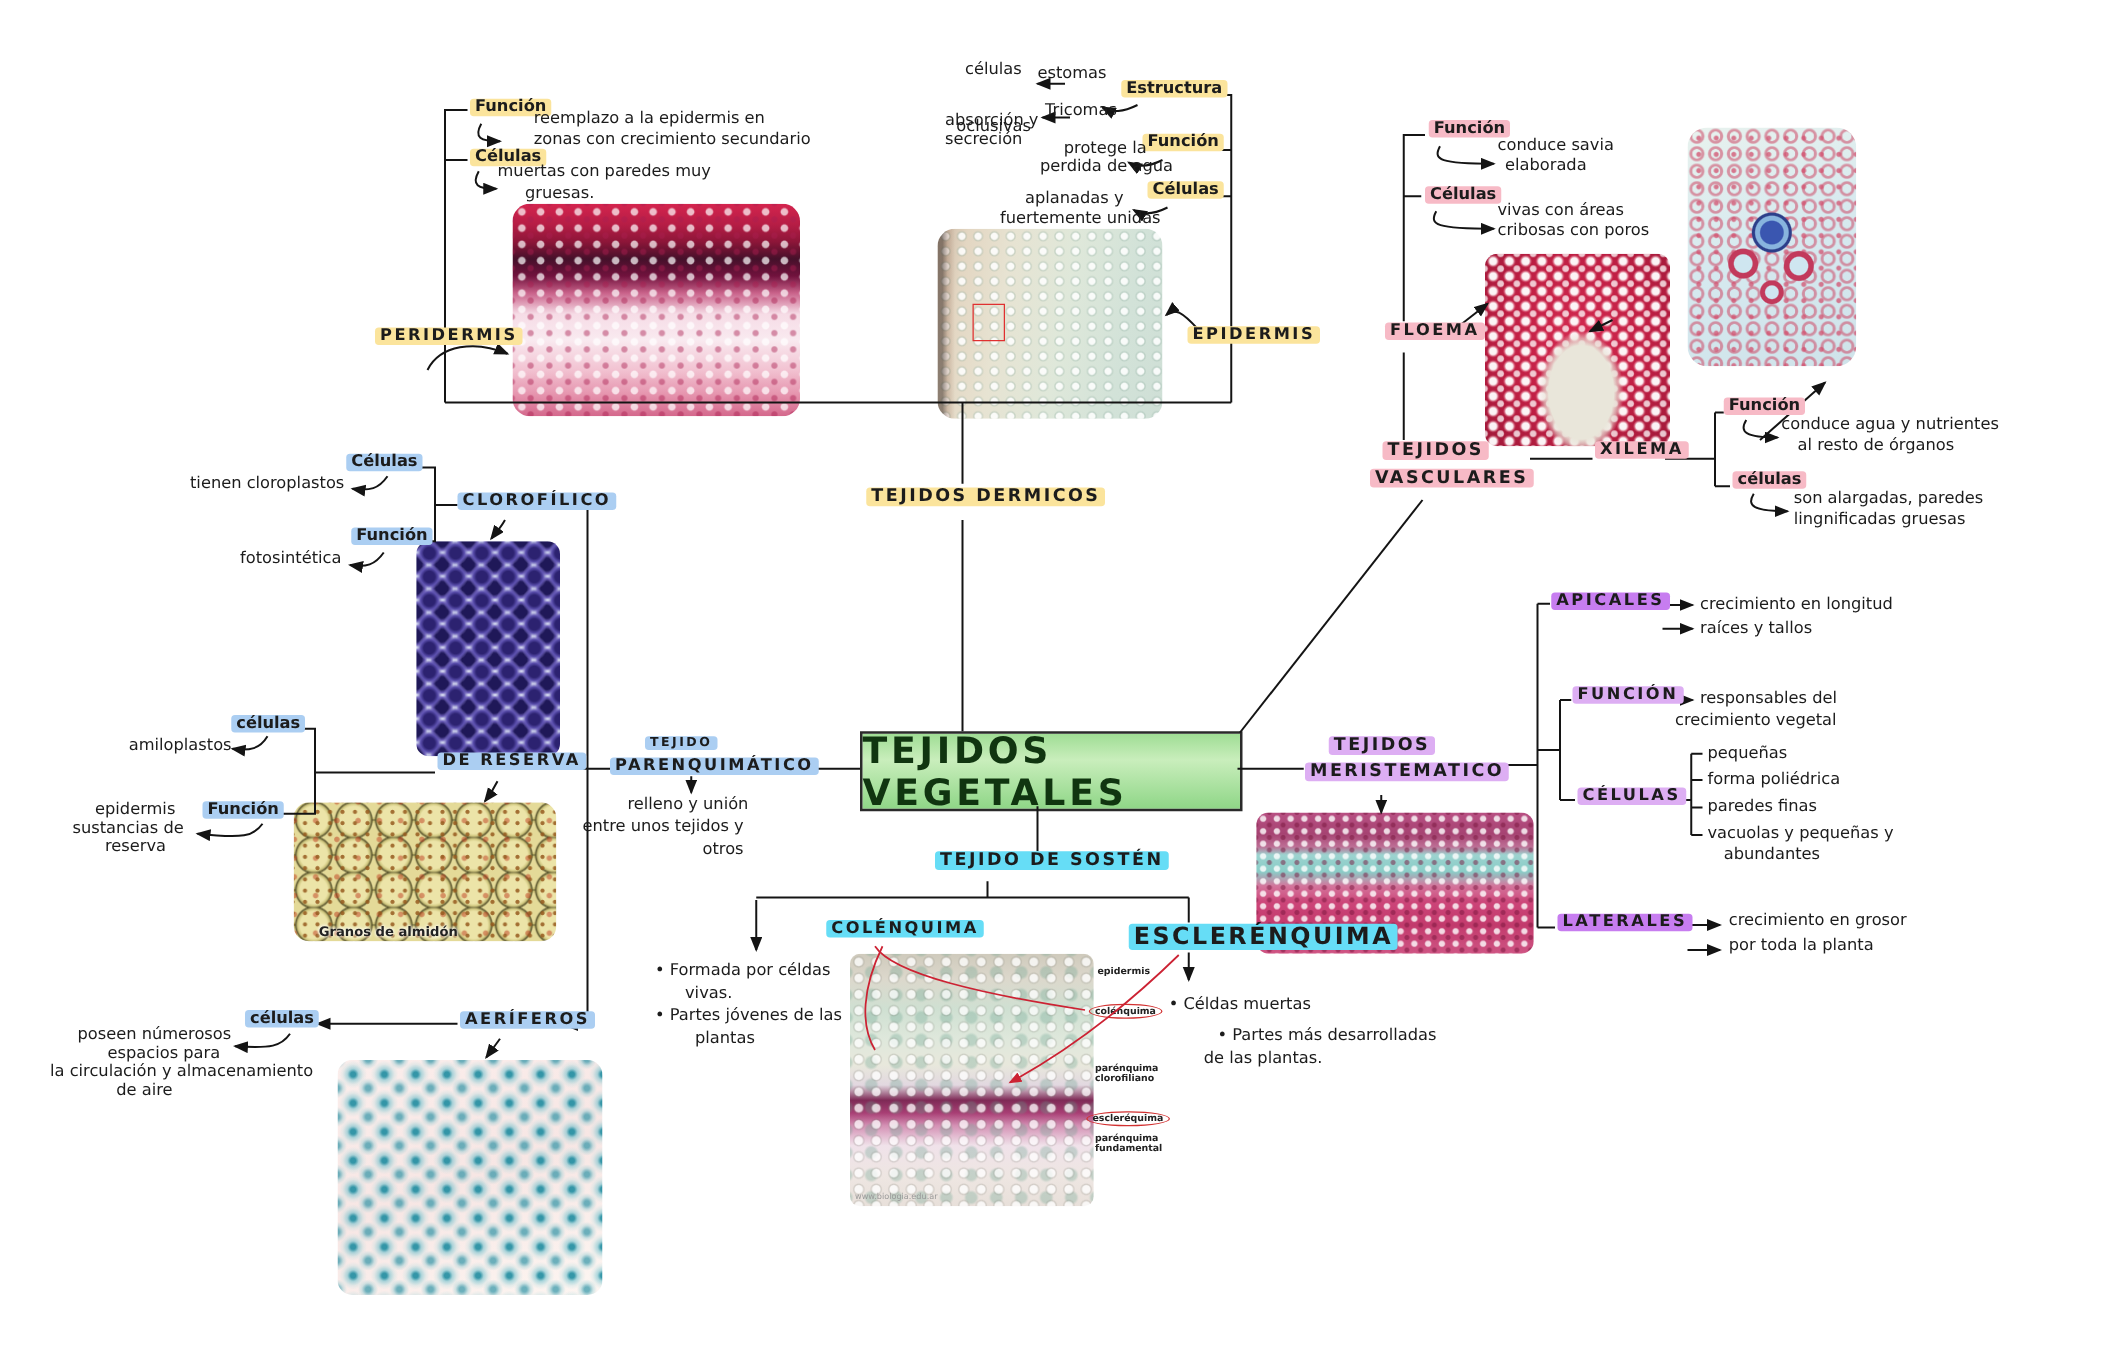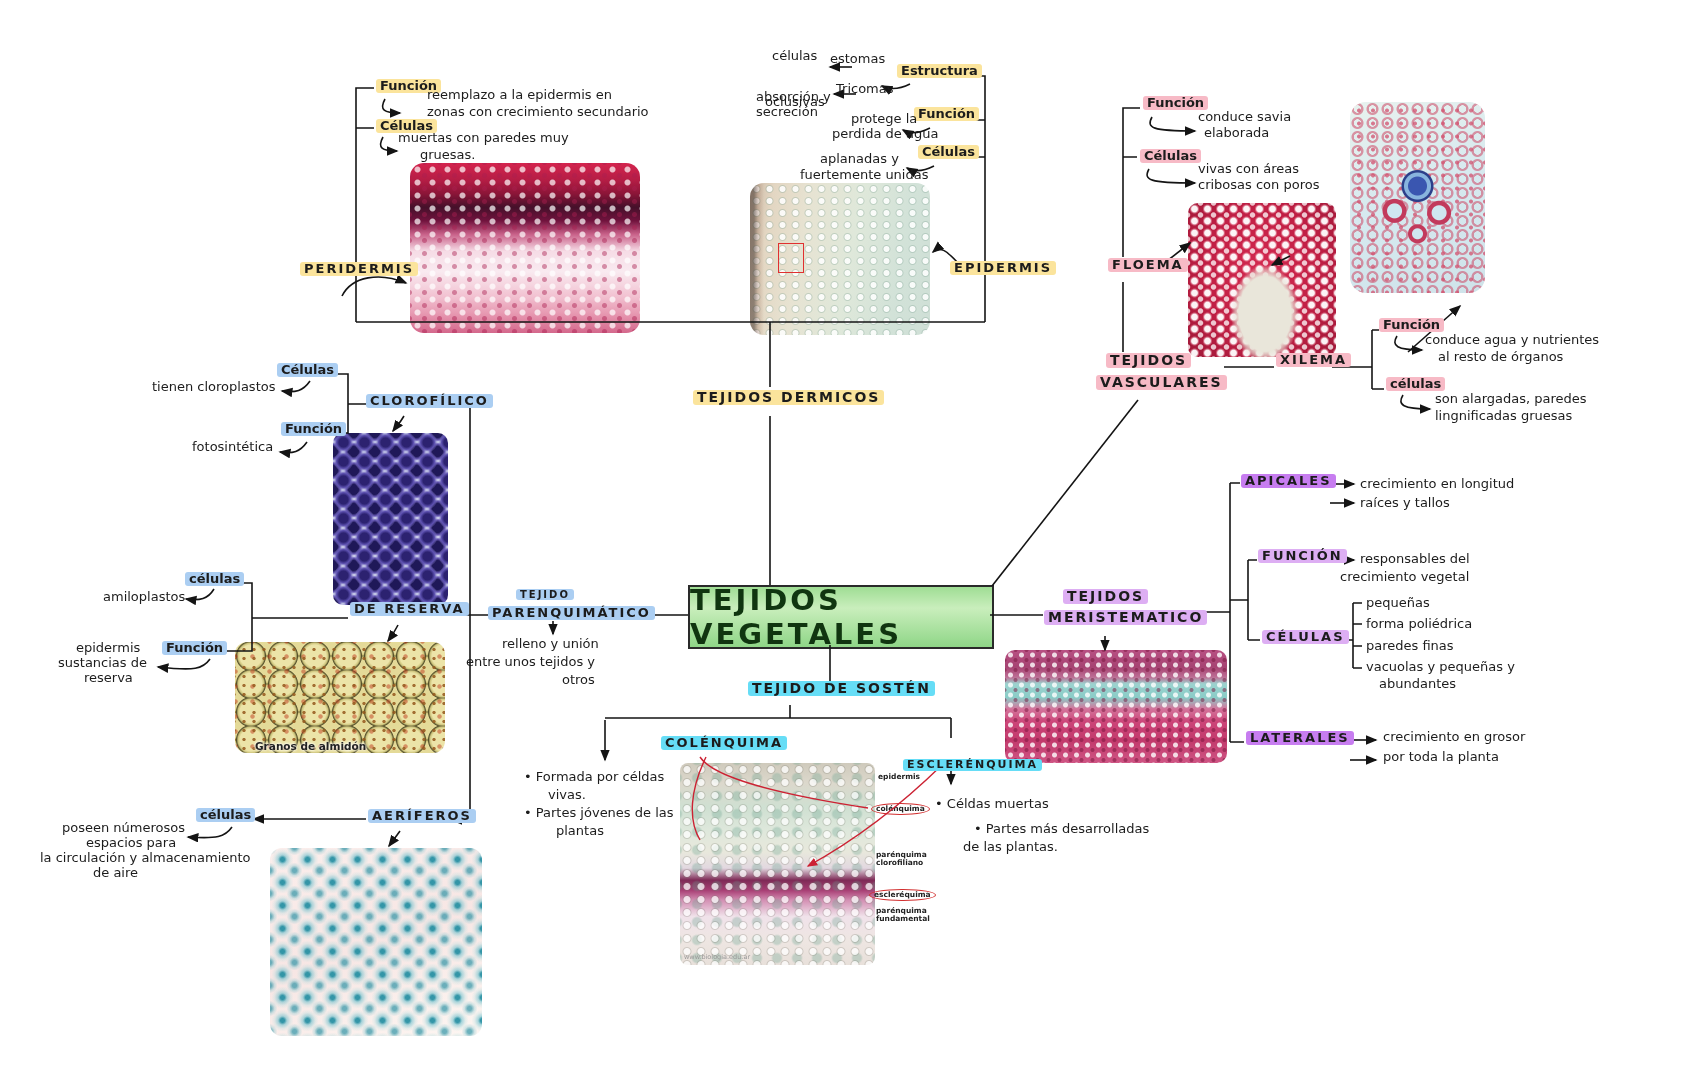--- a/index.html
+++ b/index.html
@@ -255,21 +255,21 @@
 
 <span class="note hl hl-blue keylbl" style="left:196px;top:808px;">células</span>
 <span class="note hl hl-blue branch" style="left:368px;top:809px;font-size:13px;text-align:right;">AERÍFEROS</span>
 <span class="note" style="left:62px;top:821px;">poseen númerosos</span>
 <span class="note" style="left:86px;top:836px;">espacios para</span>
 <span class="note" style="left:40px;top:851px;">la circulación y almacenamiento</span>
 <span class="note" style="left:93px;top:866px;">de aire</span>
 
 <span class="note hl hl-cyan branch" style="left:748px;top:681px;">TEJIDO DE SOSTÉN</span>
 <span class="note hl hl-cyan branch" style="left:661px;top:736px;font-size:13px;">COLÉNQUIMA</span>
-<span class="note hl hl-cyan branch" style="left:903px;top:739px;font-size:11px;margin-top:20px;">ESCLERÉNQUIMA</span>
+<span class="note hl hl-cyan branch" style="left:903px;top:739px;font-size:19px;">ESCLERÉNQUIMA</span>
 <span class="note" style="left:524px;top:770px;">• Formada por céldas</span>
 <span class="note" style="left:548px;top:788px;">vivas.</span>
 <span class="note" style="left:524px;top:806px;">• Partes jóvenes de las</span>
 <span class="note" style="left:556px;top:824px;">plantas</span>
 <span class="note" style="left:935px;top:797px;">• Céldas muertas</span>
 <span class="note" style="left:974px;top:822px;">• Partes más desarrolladas</span>
 <span class="note" style="left:963px;top:840px;">de las plantas.</span>
 
 <span class="note hl hl-purple branch" style="left:1063px;top:589px;">TEJIDOS</span>
 <span class="note hl hl-purple branch" style="left:1044px;top:610px;">MERISTEMATICO</span>

